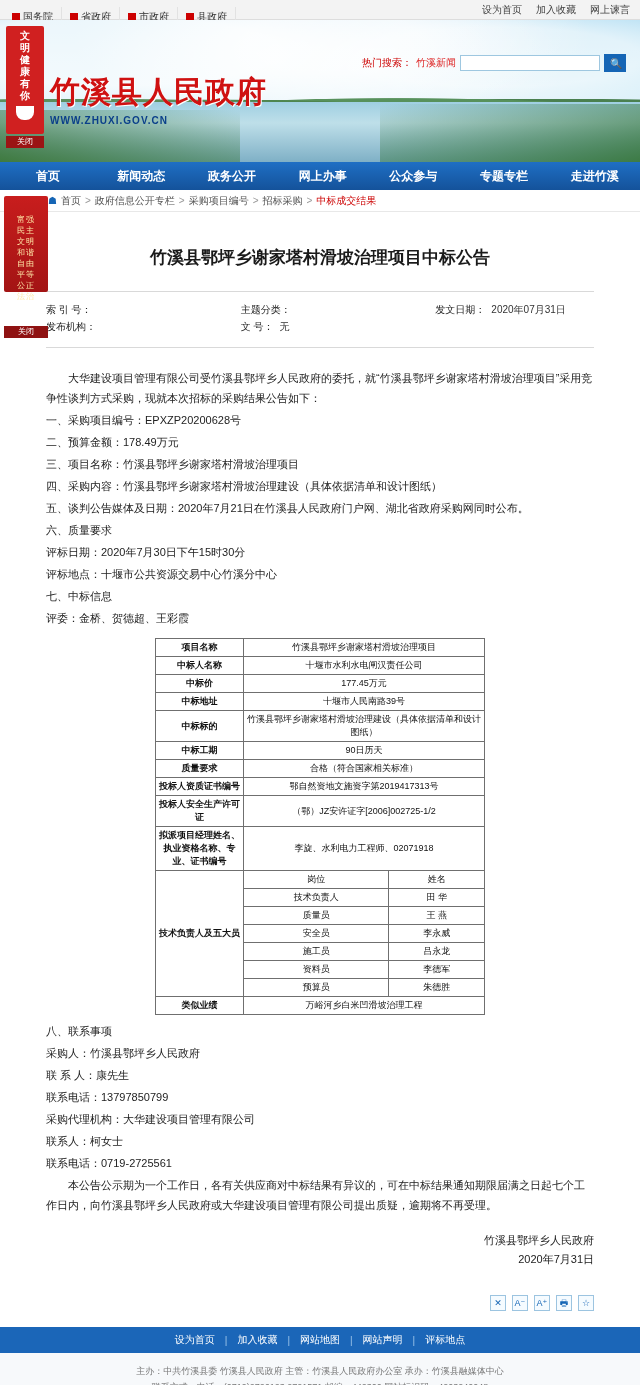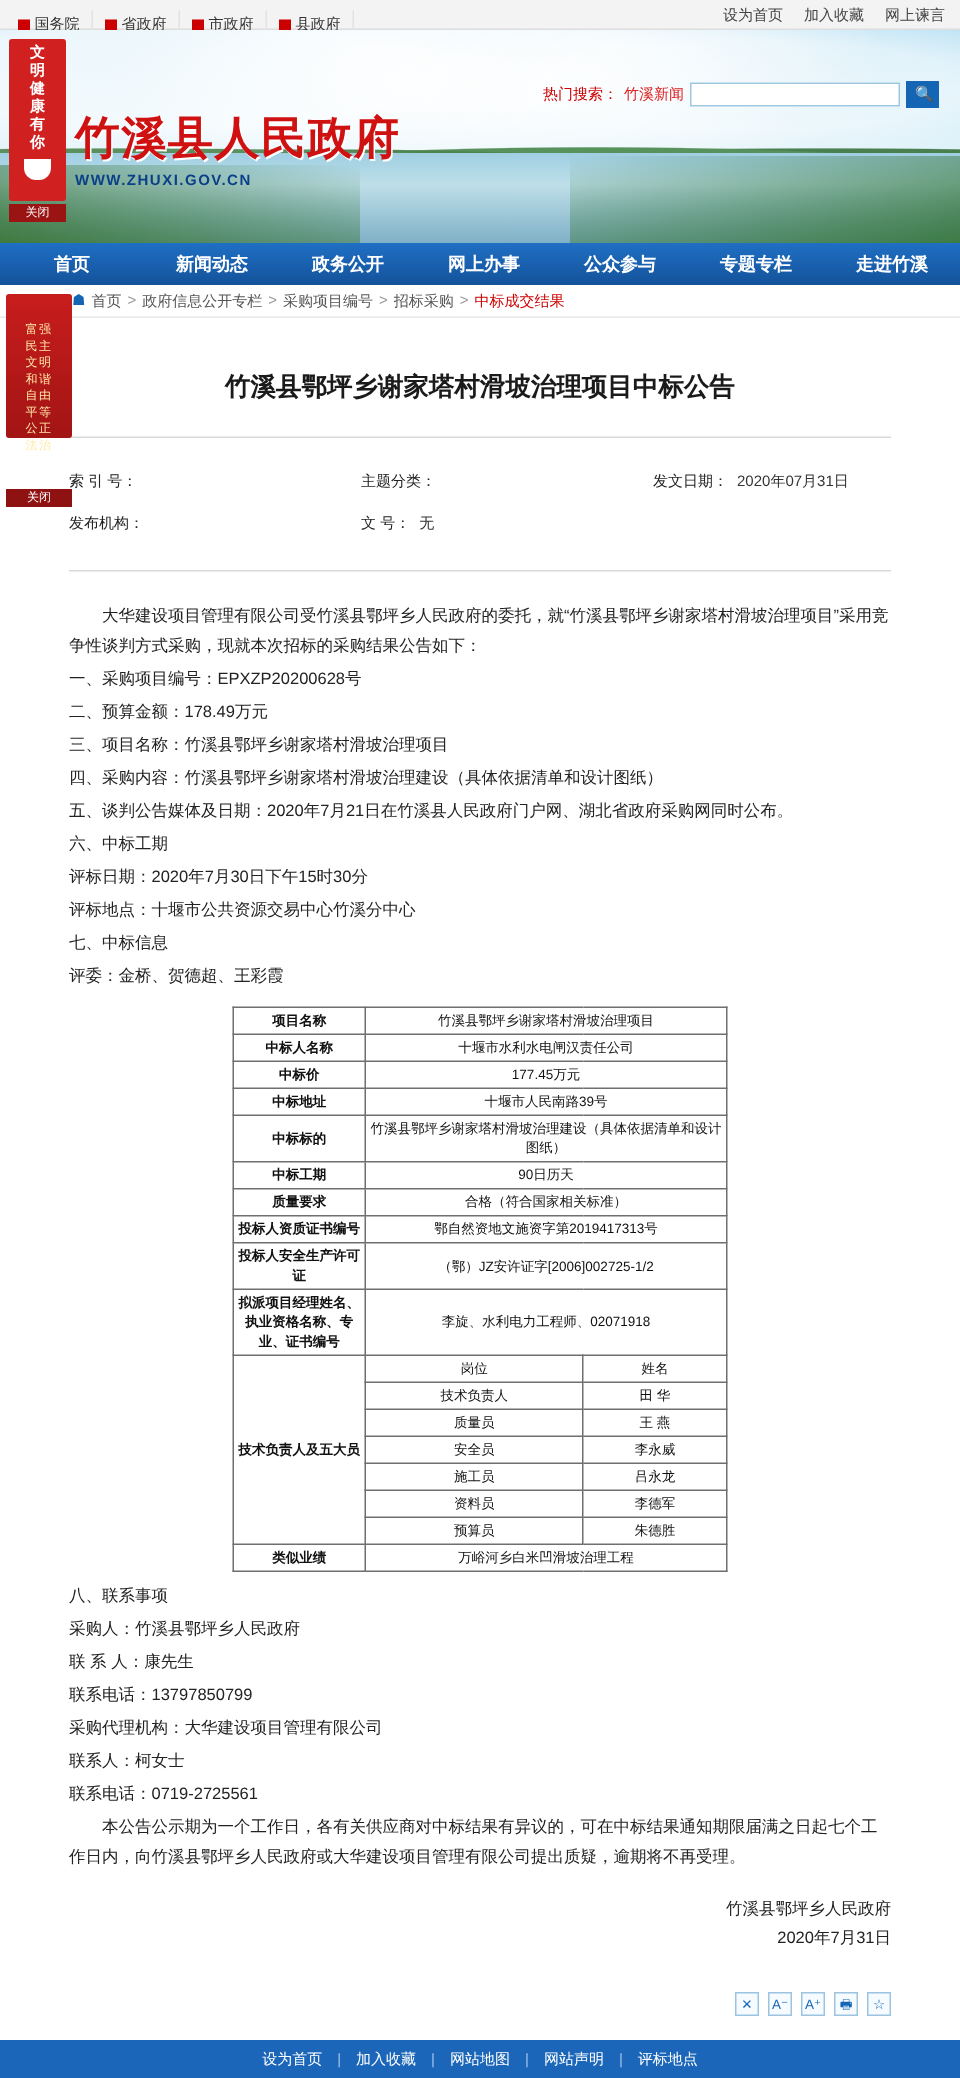--- a/index.html
+++ b/index.html
@@ -161,21 +161,21 @@
     text-align:center; font-size:17px; font-weight:bold; color:#1a1a1a;
     font-family:"Liberation Serif","DejaVu Serif",serif;
     margin: 18px 0 22px;
   }
   .meta {
     border-top:1px solid #d9d9d9;
     border-bottom:1px solid #d9d9d9;
     padding:8px 0 10px;
     font-size:10px; color:#333;
   }
-  .meta .row { display:flex; margin:14px 0;gap:36px; }
+  .meta .row { display:flex; margin:3px 0;gap:36px; }
   .meta .cell { width:33.33%; display:flex; gap:6px; }
   .meta .lab { color:#222; }
   .meta .val { color:#333; }
 
   .body-text { font-size:11px; line-height:20px; color:#222; padding-top:20px; }
   .body-text p { margin:0 0 2px; }
   .body-text .indent { text-indent:2em; }
 
   
   table.bid {
@@ -348,21 +348,21 @@
       </div>
     </div>
 
     <div class="body-text">
       <p class="indent">大华建设项目管理有限公司受竹溪县鄂坪乡人民政府的委托，就“竹溪县鄂坪乡谢家塔村滑坡治理项目”采用竞争性谈判方式采购，现就本次招标的采购结果公告如下：</p>
       <p>一、采购项目编号：EPXZP20200628号</p>
       <p>二、预算金额：178.49万元</p>
       <p>三、项目名称：竹溪县鄂坪乡谢家塔村滑坡治理项目</p>
       <p>四、采购内容：竹溪县鄂坪乡谢家塔村滑坡治理建设（具体依据清单和设计图纸）</p>
       <p>五、谈判公告媒体及日期：2020年7月21日在竹溪县人民政府门户网、湖北省政府采购网同时公布。</p>
-      <p>六、中标工期</p>
+      <p>六、质量要求</p>
       <p>评标日期：2020年7月30日下午15时30分</p>
       <p>评标地点：十堰市公共资源交易中心竹溪分中心</p>
       <p>七、中标信息</p>
       <p>评委：金桥、贺德超、王彩霞</p>
 
       <table class="bid">
         <tbody>
             <tr>
           <td class="k">项目名称</td>
           <td class="l" colspan="2">竹溪县鄂坪乡谢家塔村滑坡治理项目</td>

